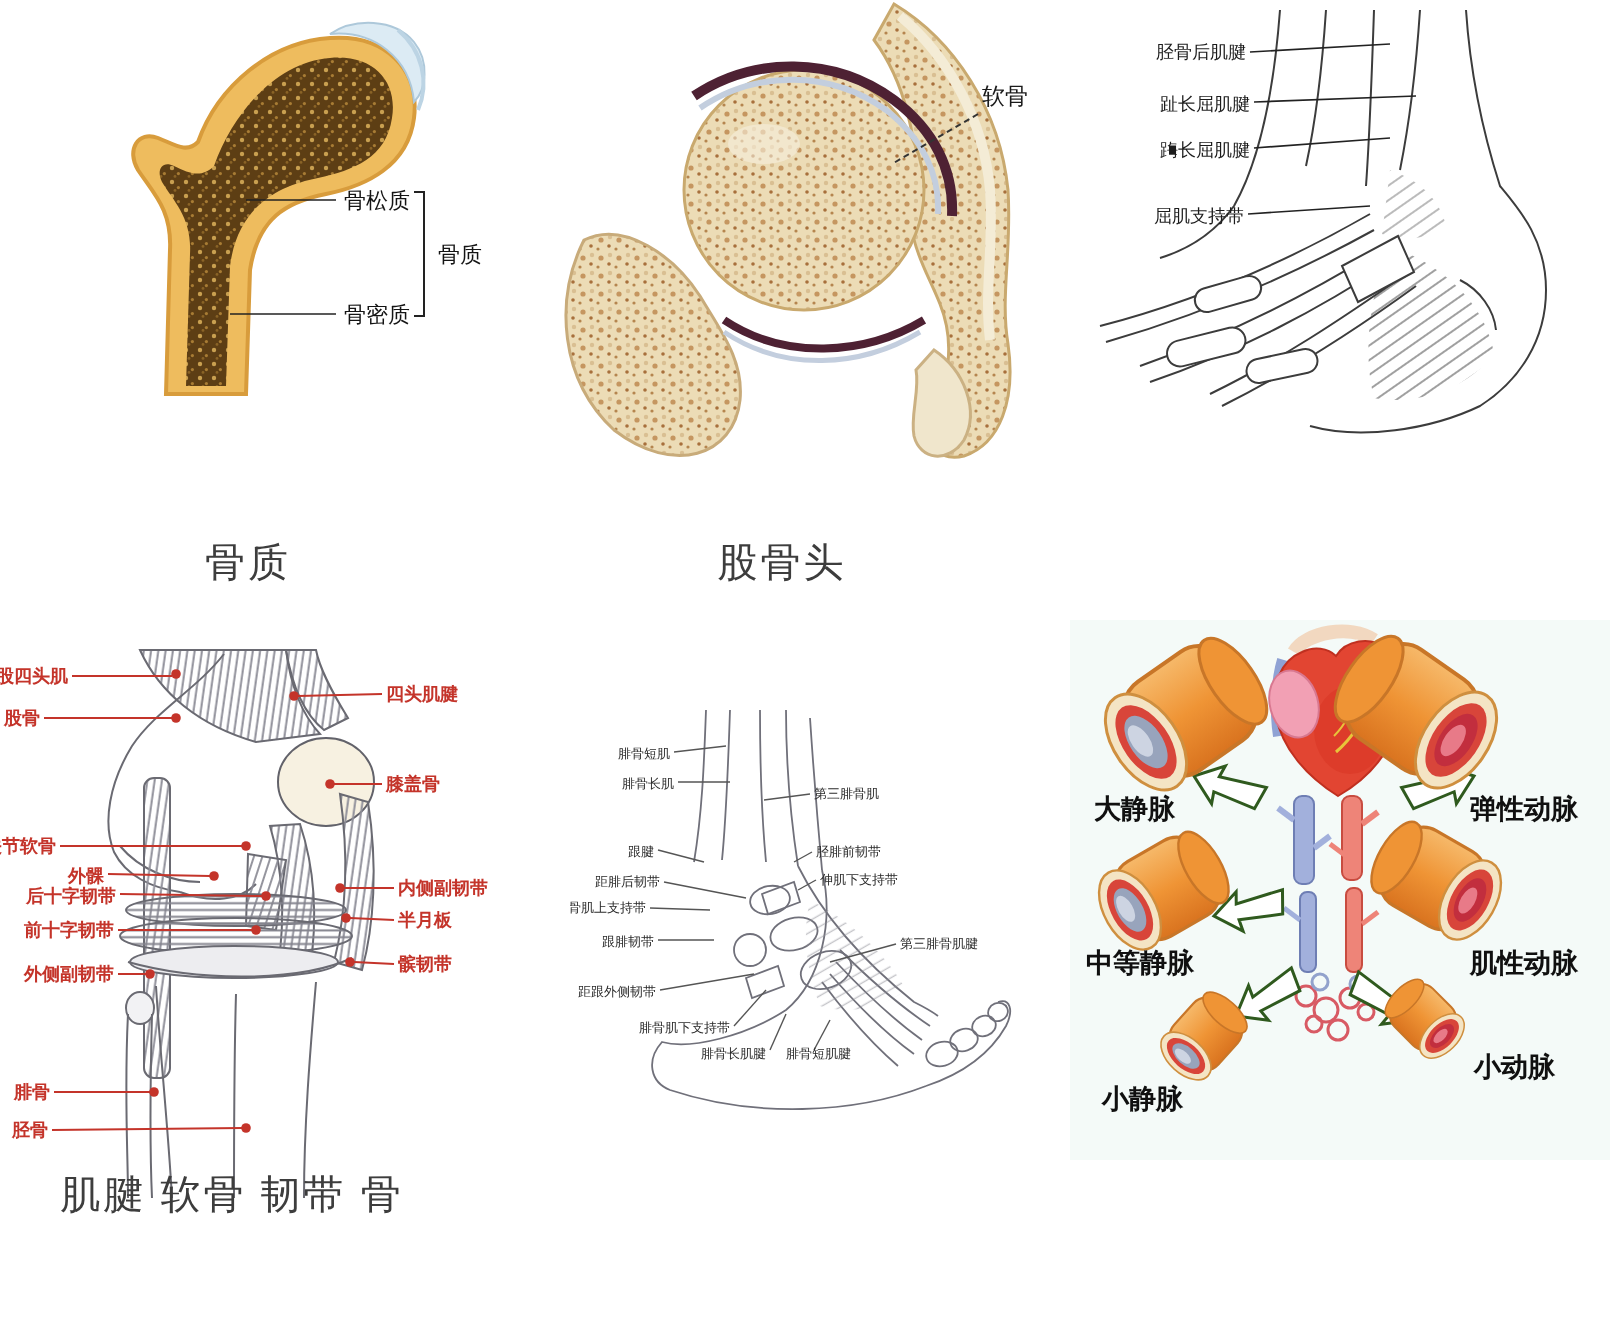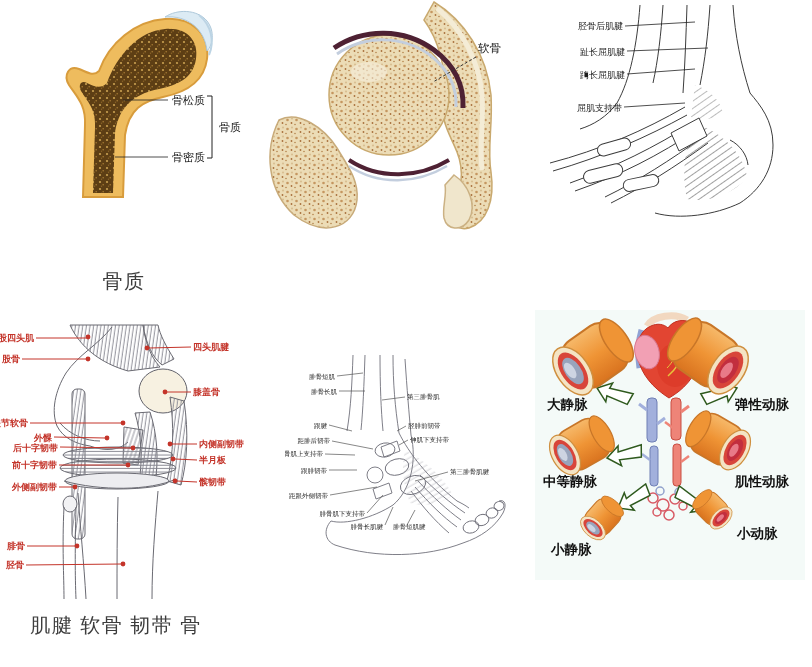--- a/index.html
+++ b/index.html
@@ -52,21 +52,21 @@
         <line x1="88" y1="95" x2="133" y2="95" class="lead"></line>
         <line x1="80" y1="152" x2="133" y2="152" class="lead"></line>
         <path d="M172,91 L177,91 L177,153 L172,153" fill="none" stroke="#222" stroke-width="1"></path>
       </g>
       <text x="137" y="99" class="f1lbl">骨松质</text>
       <text x="137" y="156" class="f1lbl">骨密质</text>
       <text x="184" y="126" class="f1lbl">骨质</text>
     </svg>
   </figure>
 
-  <figure style="left:249px;top:0px">
+  <figure style="left:262px;top:0px">
     <svg width="260" height="238" viewBox="0 0 260 238">
       <defs>
         <pattern id="f2tr" width="9" height="9" patternUnits="userSpaceOnUse">
           <rect width="9" height="9" fill="#ecdcb6"></rect>
           <circle cx="2.5" cy="3" r="1.3" fill="#c59660"></circle>
           <circle cx="6.5" cy="6" r="0.9" fill="#a8703c"></circle>
           <circle cx="7" cy="1.5" r="1.1" fill="#d9bf92"></circle>
           <circle cx="1" cy="7.5" r="0.8" fill="#b5854e"></circle>
         </pattern>
       </defs>
@@ -358,15 +358,16 @@
       <text x="12" y="99" class="f6lbl">大静脉</text>
       <text x="8" y="176" class="f6lbl">中等静脉</text>
       <text x="16" y="244" class="f6lbl">小静脉</text>
       <text x="200" y="99" class="f6lbl">弹性动脉</text>
       <text x="200" y="176" class="f6lbl">肌性动脉</text>
       <text x="202" y="228" class="f6lbl">小动脉</text>
     </svg>
   </figure>
 
   <div class="caption" style="left:44px;top:268px;width:160px">骨质</div>
-  <div class="caption" style="left:16px;top:612px;width:200px">肌腱 软骨 韧带 骨</div>
+  <div class="caption" style="left:311px;top:268px;width:160px">股骨头</div>
+  <div class="caption" style="left:16px;top:584px;width:200px">肌腱 软骨 韧带 骨</div>
 
 </div>
 
 </body></html>

